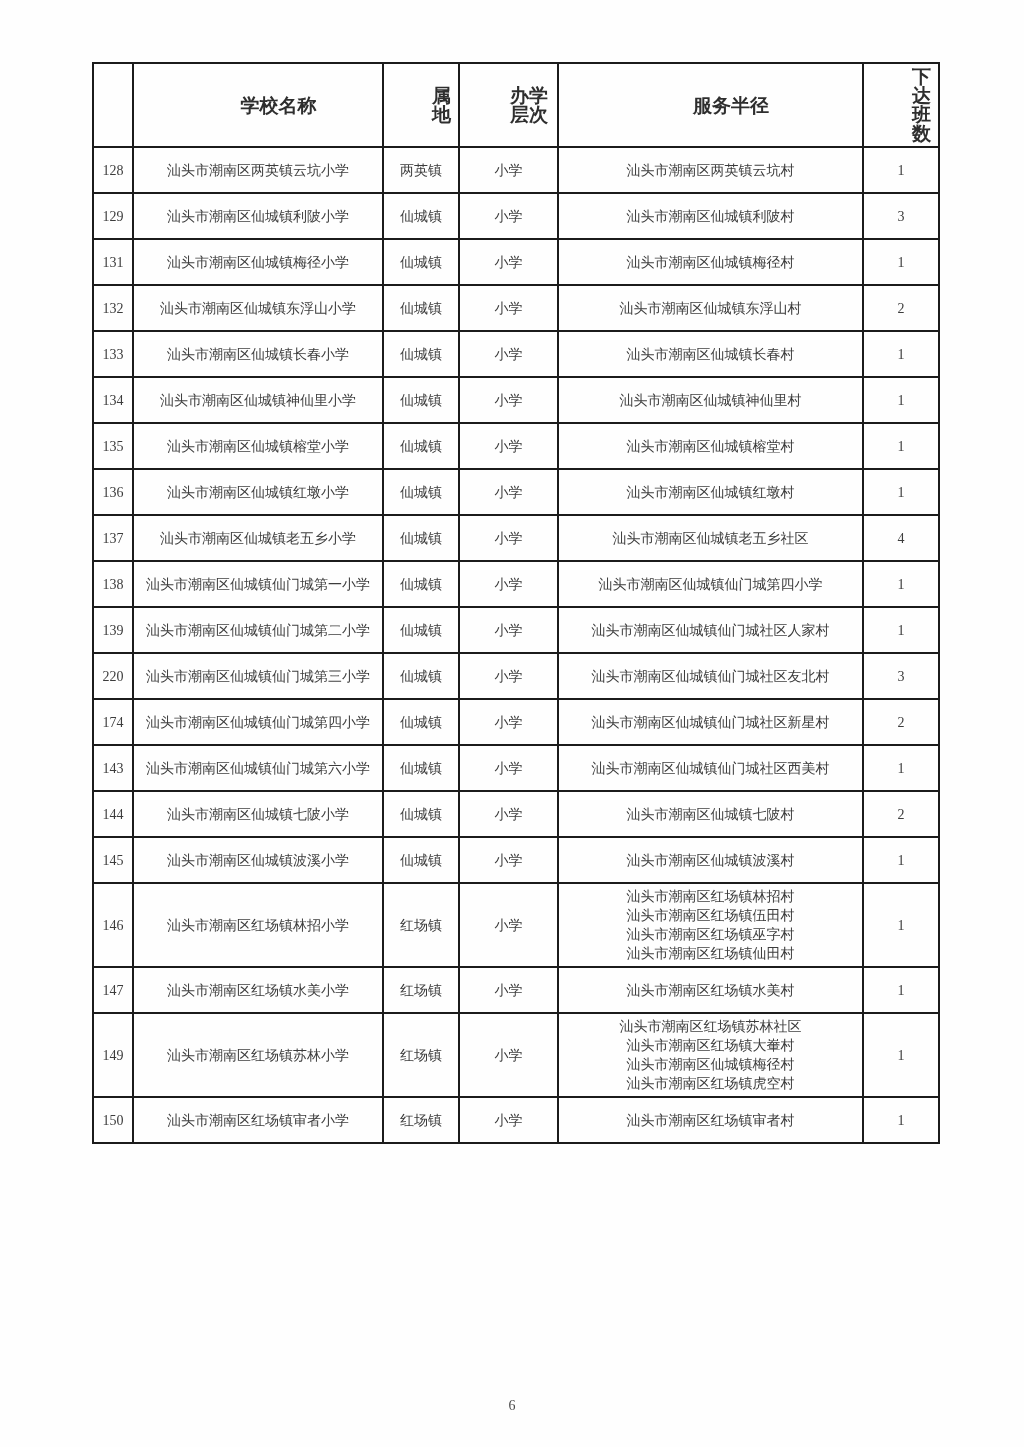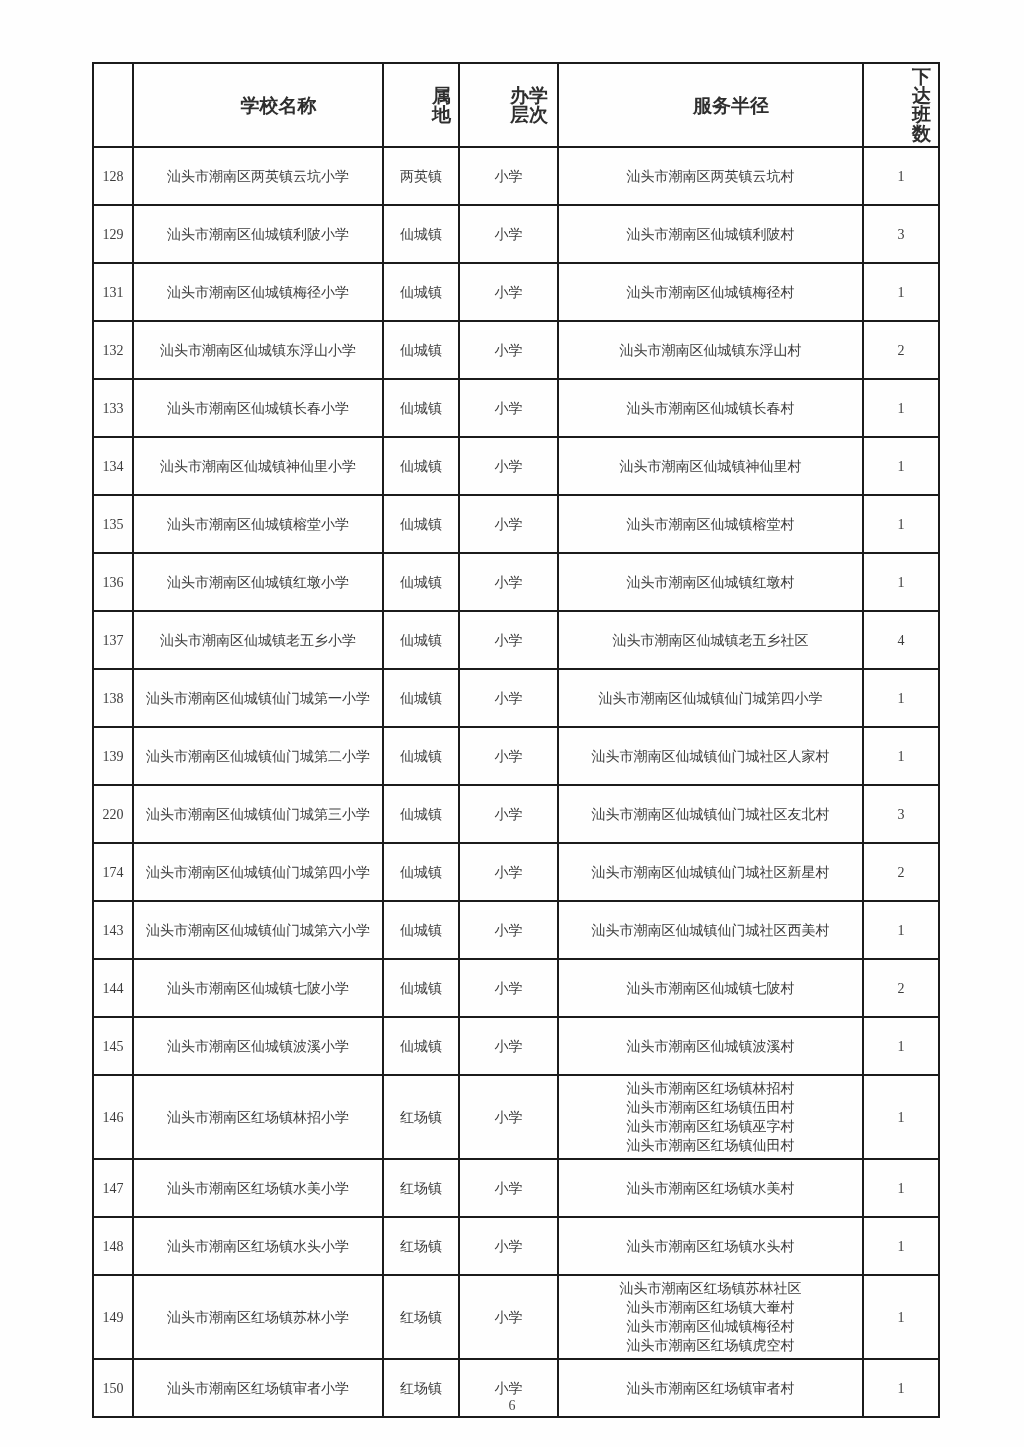--- a/index.html
+++ b/index.html
@@ -35,21 +35,21 @@
     overflow: hidden;
   }
   table.school-table thead th {
     height: 52px;
     font-weight: bold;
     font-size: 19px;
     color: #2e2e2e;
     padding-left: 43px;
   }
   table.school-table tbody tr {
-    height: 58px;
+    height: 46px;
   }
   td .svc-line {
     white-space: nowrap;
     font-family: Liberation Serif, serif;
   }
   .page-number {
     position: absolute;
     left: 0;
     top: 1398px;
     width: 100%;
@@ -259,30 +259,20 @@
           <td>147</td>
           <td>汕头市潮南区红场镇水美小学</td>
           <td>红场镇</td>
           <td>小学</td>
           <td>
             <div class="svc-line">汕头市潮南区红场镇水美村</div>
           </td>
           <td>1</td>
         </tr>
         <tr>
-          <td>148</td>
-          <td>汕头市潮南区红场镇水头小学</td>
-          <td>红场镇</td>
-          <td>小学</td>
-          <td>
-            <div class="svc-line">汕头市潮南区红场镇水头村</div>
-          </td>
-          <td>1</td>
-        </tr>
-        <tr>
           <td>149</td>
           <td>汕头市潮南区红场镇苏林小学</td>
           <td>红场镇</td>
           <td>小学</td>
           <td>
             <div class="svc-line">汕头市潮南区红场镇苏林社区</div>
             <div class="svc-line">汕头市潮南区红场镇大輋村</div>
             <div class="svc-line">汕头市潮南区仙城镇梅径村</div>
             <div class="svc-line">汕头市潮南区红场镇虎空村</div>
           </td>

